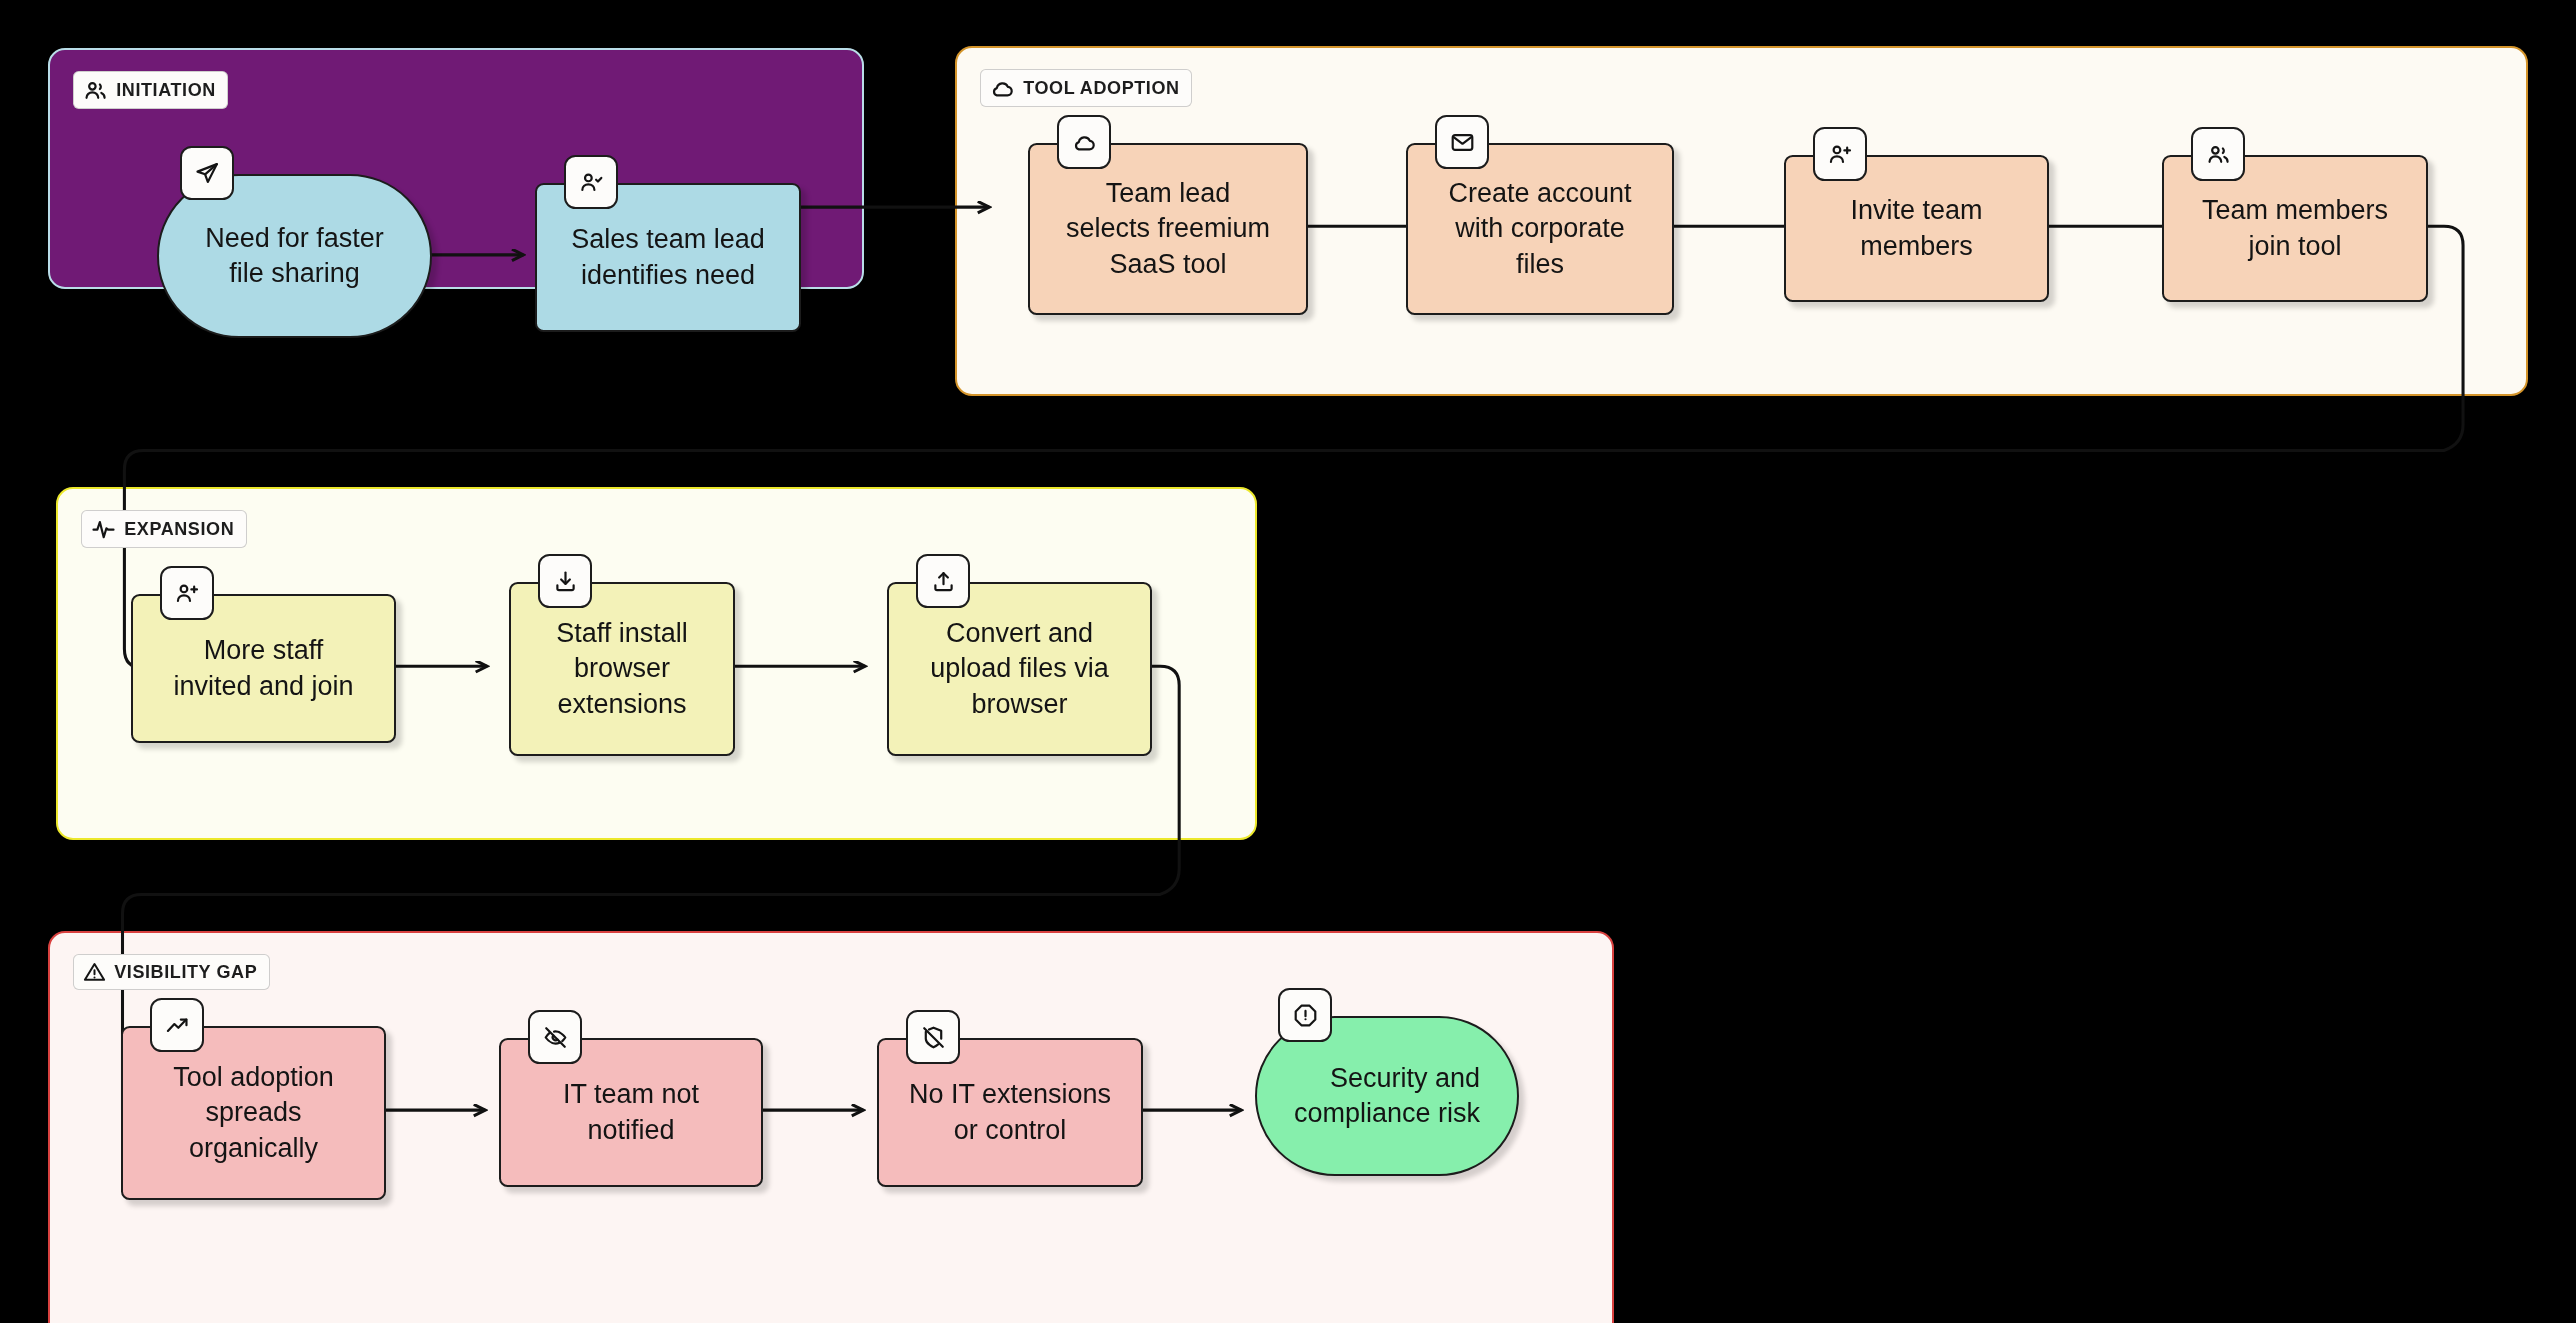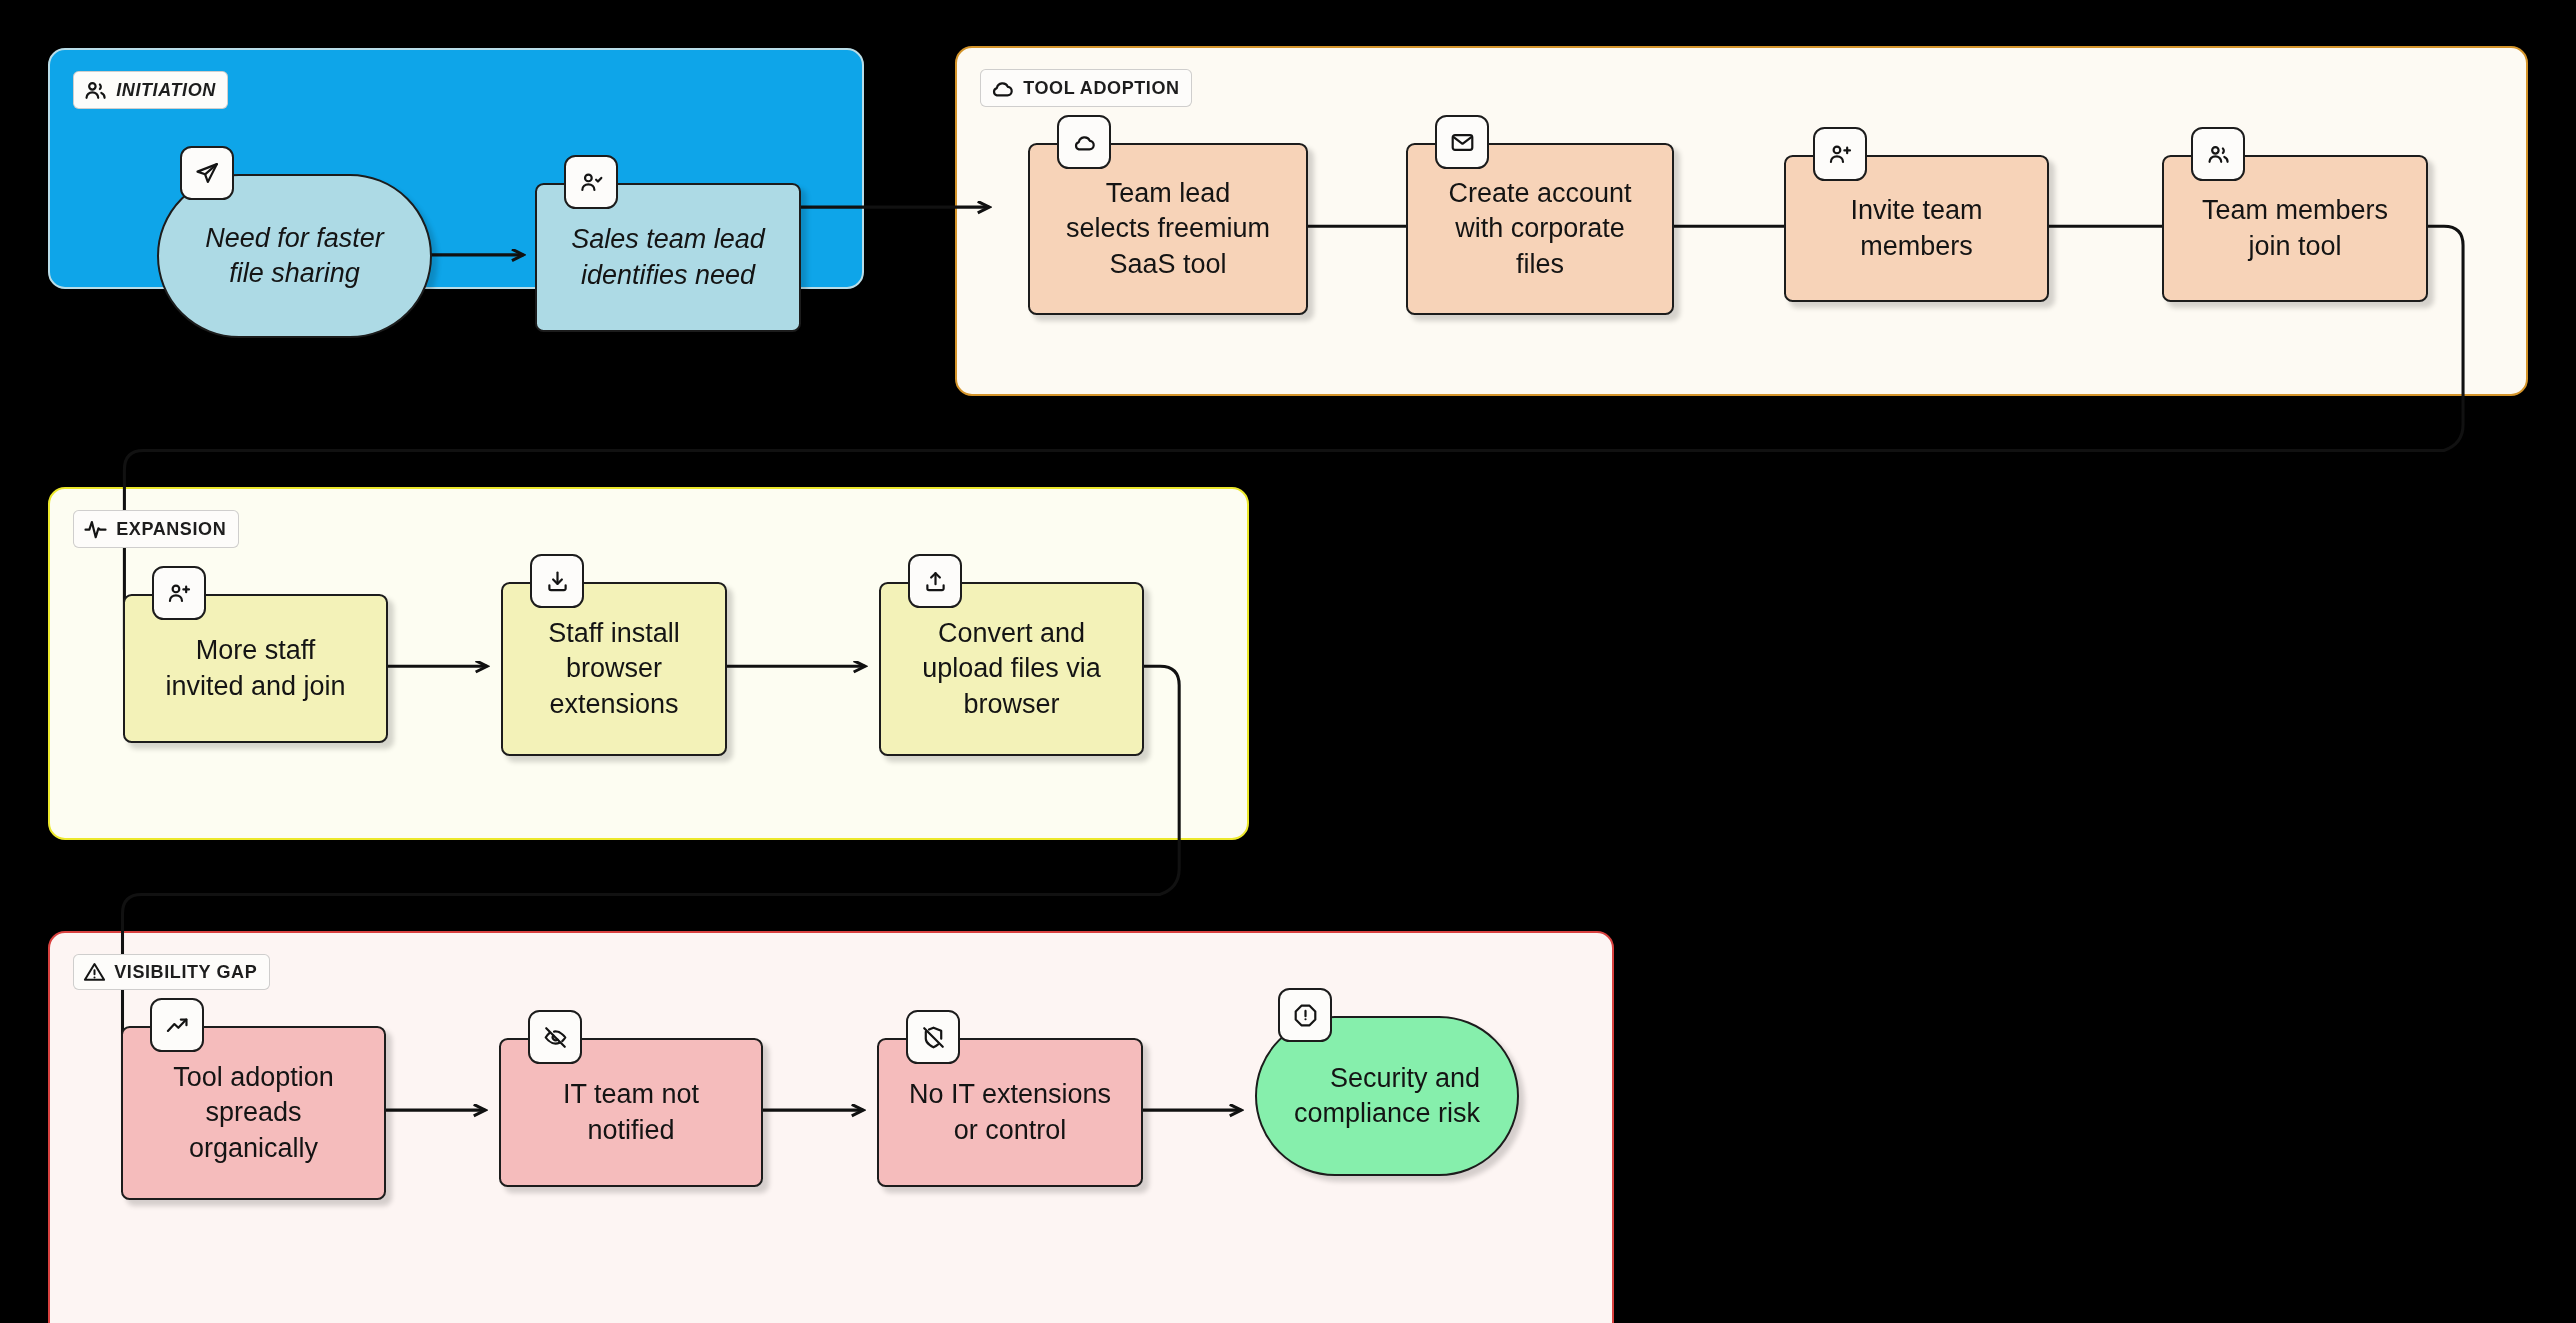--- a/index.html
+++ b/index.html
@@ -101,21 +101,21 @@
              L148 937 Q128 937 128 957 L128 1163 Q128 1183 148 1183 L165 1183" marker-end="url(#ah)"></path>
 
     <path d="M353 1163 L508 1163" marker-end="url(#ah)"></path>
 
     <path d="M748 1163 L904 1163" marker-end="url(#ah)"></path>
 
     <path d="M1146 1163 L1300 1163" marker-end="url(#ah)"></path>
   </svg>
 
   <div id="sections">
-      <div class="section" style="left: 48px; top: 48px; width: 816px; height: 241px; background: #0ea5e9; border: 2.9px solid rgb(185, 221, 232); font-style: italic;">
+      <div class="section" style="left: 48px; top: 48px; width: 816px; height: 241px; background: #701a75; border: 2.9px solid rgb(185, 221, 232);">
         <div class="sec-label">
           <span class="sec-label-icon">
             <svg viewBox="0 0 24 24" width="25" height="25">
               <circle cx="9" cy="8" r="3.1" stroke="#141414" stroke-width="2.1" fill="none" stroke-linecap="round" stroke-linejoin="round"></circle>
               <path d="M3.4 19c0-3.2 2.5-5.2 5.6-5.2s5.6 2 5.6 5.2" stroke="#141414" stroke-width="2.1" fill="none" stroke-linecap="round" stroke-linejoin="round"></path>
               <path d="M16.2 6.2a3.1 3.1 0 0 1 0 4.4" stroke="#141414" stroke-width="2.1" fill="none" stroke-linecap="round" stroke-linejoin="round"></path>
               <path d="M17.6 14.4c1.9.7 3.1 2.4 3.1 4.6" stroke="#141414" stroke-width="2.1" fill="none" stroke-linecap="round" stroke-linejoin="round"></path>
             </svg>
           </span>
           <span>INITIATION</span>
@@ -189,21 +189,21 @@
               <circle cx="9" cy="8" r="3.1" stroke="#141414" stroke-width="2.1" fill="none" stroke-linecap="round" stroke-linejoin="round"></circle>
               <path d="M3.4 19c0-3.2 2.5-5.2 5.6-5.2s5.6 2 5.6 5.2" stroke="#141414" stroke-width="2.1" fill="none" stroke-linecap="round" stroke-linejoin="round"></path>
               <path d="M16.2 6.2a3.1 3.1 0 0 1 0 4.4" stroke="#141414" stroke-width="2.1" fill="none" stroke-linecap="round" stroke-linejoin="round"></path>
               <path d="M17.6 14.4c1.9.7 3.1 2.4 3.1 4.6" stroke="#141414" stroke-width="2.1" fill="none" stroke-linecap="round" stroke-linejoin="round"></path>
             </svg>
           </span>
           <span class="node-text">Team members
 join tool</span>
         </div>
       </div>
-      <div class="section" style="left: 48px; top: 487px; width: 1201px; height: 353px; background: rgb(253, 253, 242); border: 2.9px solid rgb(236, 232, 44);">
+      <div class="section" style="left: 56px; top: 487px; width: 1201px; height: 353px; background: rgb(253, 253, 242); border: 2.9px solid rgb(236, 232, 44);">
         <div class="sec-label">
           <span class="sec-label-icon">
             <svg viewBox="0 0 24 24" width="25" height="25">
               <path d="M2.4 12.2h3.7l2.4-7.4 3.7 14.6 2.6-8.6 1.7 1.4h5.1" stroke="#141414" stroke-width="2.1" fill="none" stroke-linecap="round" stroke-linejoin="round"></path>
             </svg>
           </span>
           <span>EXPANSION</span>
         </div>
         <div class="node" style="left:73px;top:105px;width:265px;height:149px;background:#f3f2b8;">
           <span class="node-icon">

